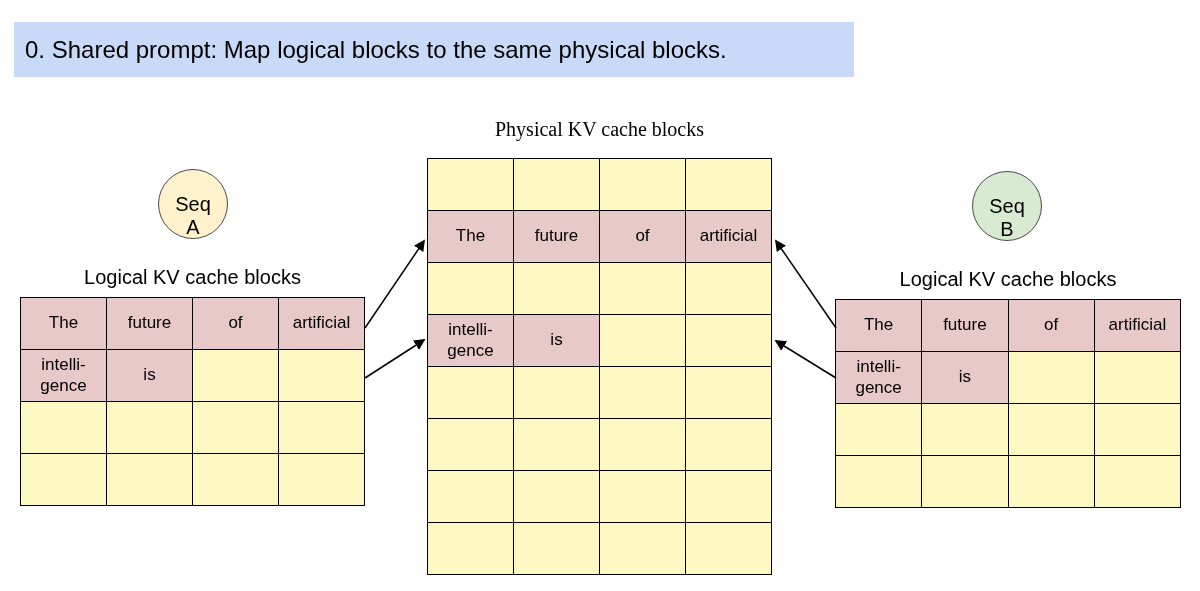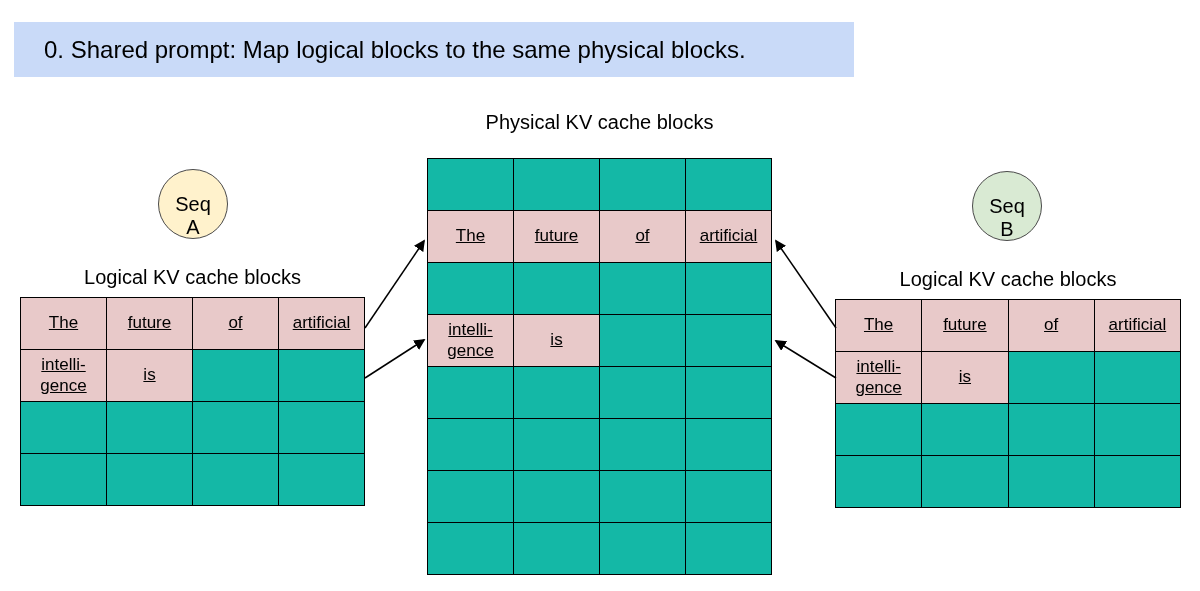--- a/index.html
+++ b/index.html
@@ -14,33 +14,33 @@
   }
 
   
   #banner {
     position: absolute;
     left: 14px; top: 22px;
     width: 840px; height: 55px;
     background: var(--banner-bg, #c9daf8);
     display: flex;
     align-items: center;
-    padding-left: 30px;
+    padding-left: 11px;
     box-sizing: border-box;
     font-size: 24px;
   }
 
   
   .table-title {
     position: absolute;
     text-align: center;
     font-size: 20px;
     line-height: 22px;
   }
-  #physical-title { left: 427px; top: 111px; width: 345px; }
+  #physical-title { left: 427px; top: 118px; width: 345px; font-family: Liberation Serif, serif; }
   #logical-a-title { left: 20px;  top: 266px; width: 345px; }
   #logical-b-title { left: 835px; top: 268px; width: 346px; }
 
   
   .seq-badge {
     position: absolute;
     width: 70px; height: 70px;
     border-radius: 50%;
     border: 1.5px solid #4a4a4a;
     box-sizing: border-box;
@@ -53,22 +53,21 @@
     white-space: pre-line;
   }
   #seq-a { left: 158px; top: 169px; background: var(--seq-a-fill, #fff2cc); }
   #seq-b { left: 972px; top: 171px; background: var(--seq-b-fill, #d9ead3); }
 
   
   .kv-table {
     position: absolute;
     border-collapse: collapse;
     table-layout: fixed;
-    background: #14b8a6;
-    text-decoration: underline;
+    background: #fef9c3;
   }
   .kv-table td {
     border: 1.5px solid var(--border, #000000);
     height: 51px;
     padding: 0;
     text-align: center;
     vertical-align: middle;
     font-size: 17px;
     line-height: 1.22;
     white-space: pre-line;

